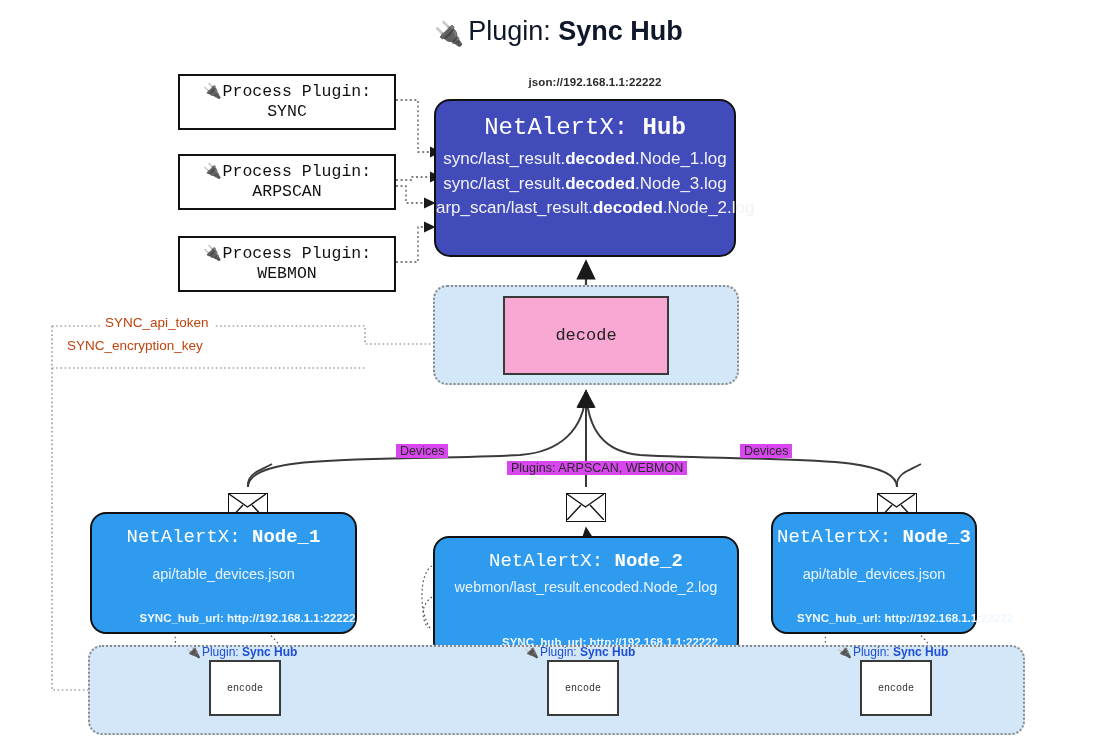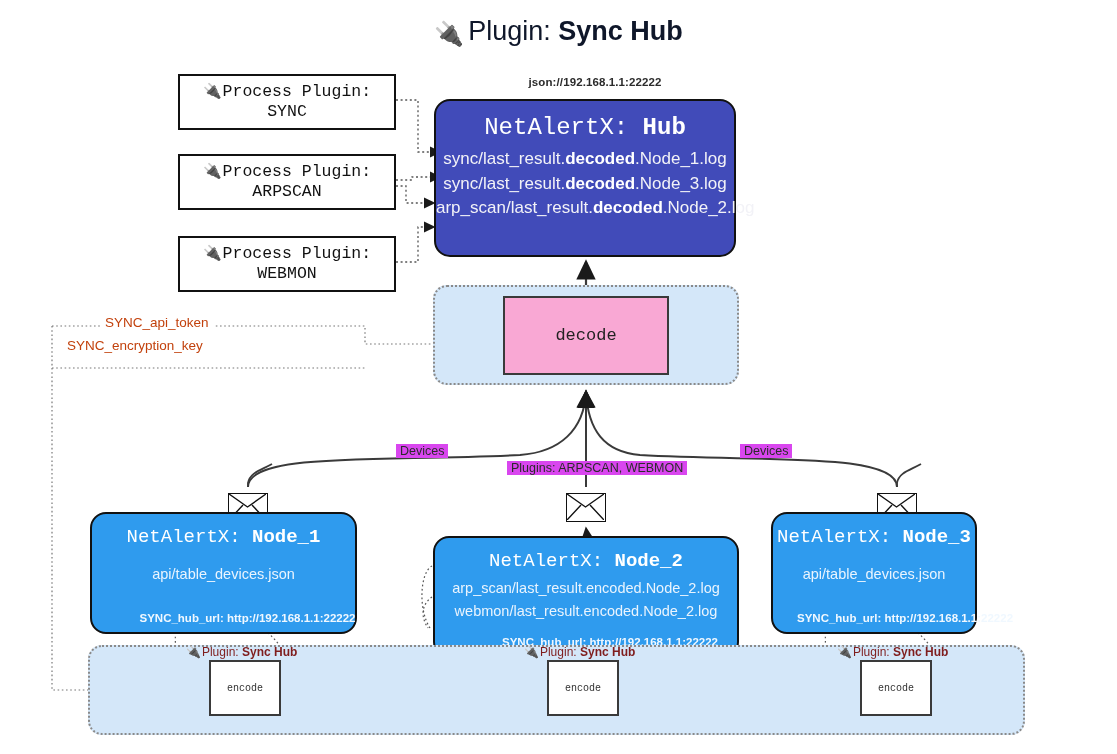--- a/index.html
+++ b/index.html
@@ -60,21 +60,21 @@
   .env{position:absolute;width:40px;height:29px;background:#fff;border:1.6px solid #111;
        box-sizing:border-box;}
   .env svg{display:block;}
 
   
   .band{position:absolute;left:88px;top:645px;width:937px;height:90px;background:#d4e7f9;
         border:2px dotted #8a8a8a;border-radius:14px;box-sizing:border-box;}
   .encbox{position:absolute;width:72px;height:56px;background:#fff;border:2px solid #3a3a3a;
           box-sizing:border-box;display:flex;align-items:center;justify-content:center;
           font-family:"Liberation Mono","DejaVu Sans Mono",monospace;font-size:10px;color:#333;}
-  .enclabel{position:absolute;font-size:12px;color:#7f1d1d;white-space:nowrap;}
+  .enclabel{position:absolute;font-size:12px;color:#1d4ed8;white-space:nowrap;}
   .enclabel b{font-weight:bold;}
   .enclabel .pi{font-size:12px;margin-right:1px;}
 
   .tokenlbl{position:absolute;font-size:13.5px;color:#c2410c;background:#fff;padding:0 5px;white-space:nowrap;}
 </style>
 </head>
 <body>
 
 <div class="stage">
 
@@ -181,21 +181,20 @@
   <div class="node" style="left:90px;top:512px;width:267px;">
     <div class="nname"><span>NetAlertX:</span>
       <b>Node_1</b></div>
     <div class="nline" style="margin-top:18px;">api/table_devices.json</div>
     <div class="nurl">SYNC_hub_url: http://192.168.1.1:22222</div>
   </div>
 
   <div class="node" style="left:433px;top:512px;width:306px;margin-top:24px;">
     <div class="nname"><span>NetAlertX:</span>
       <b>Node_2</b></div>
-    <div class="nline" style="margin-top:8px;">arp_scan/last_result.encoded.Node_2.log</div>
     <div class="nline" style="margin-top:7px;">webmon/last_result.encoded.Node_2.log</div>
     <div class="nurl">SYNC_hub_url: http://192.168.1.1:22222</div>
   </div>
 
   <div class="node" style="left:771px;top:512px;width:206px;">
     <div class="nname"><span>NetAlertX:</span>
       <b>Node_3</b></div>
     <div class="nline" style="margin-top:18px;">api/table_devices.json</div>
     <div class="nurl">SYNC_hub_url: http://192.168.1.1:22222</div>
   </div>

